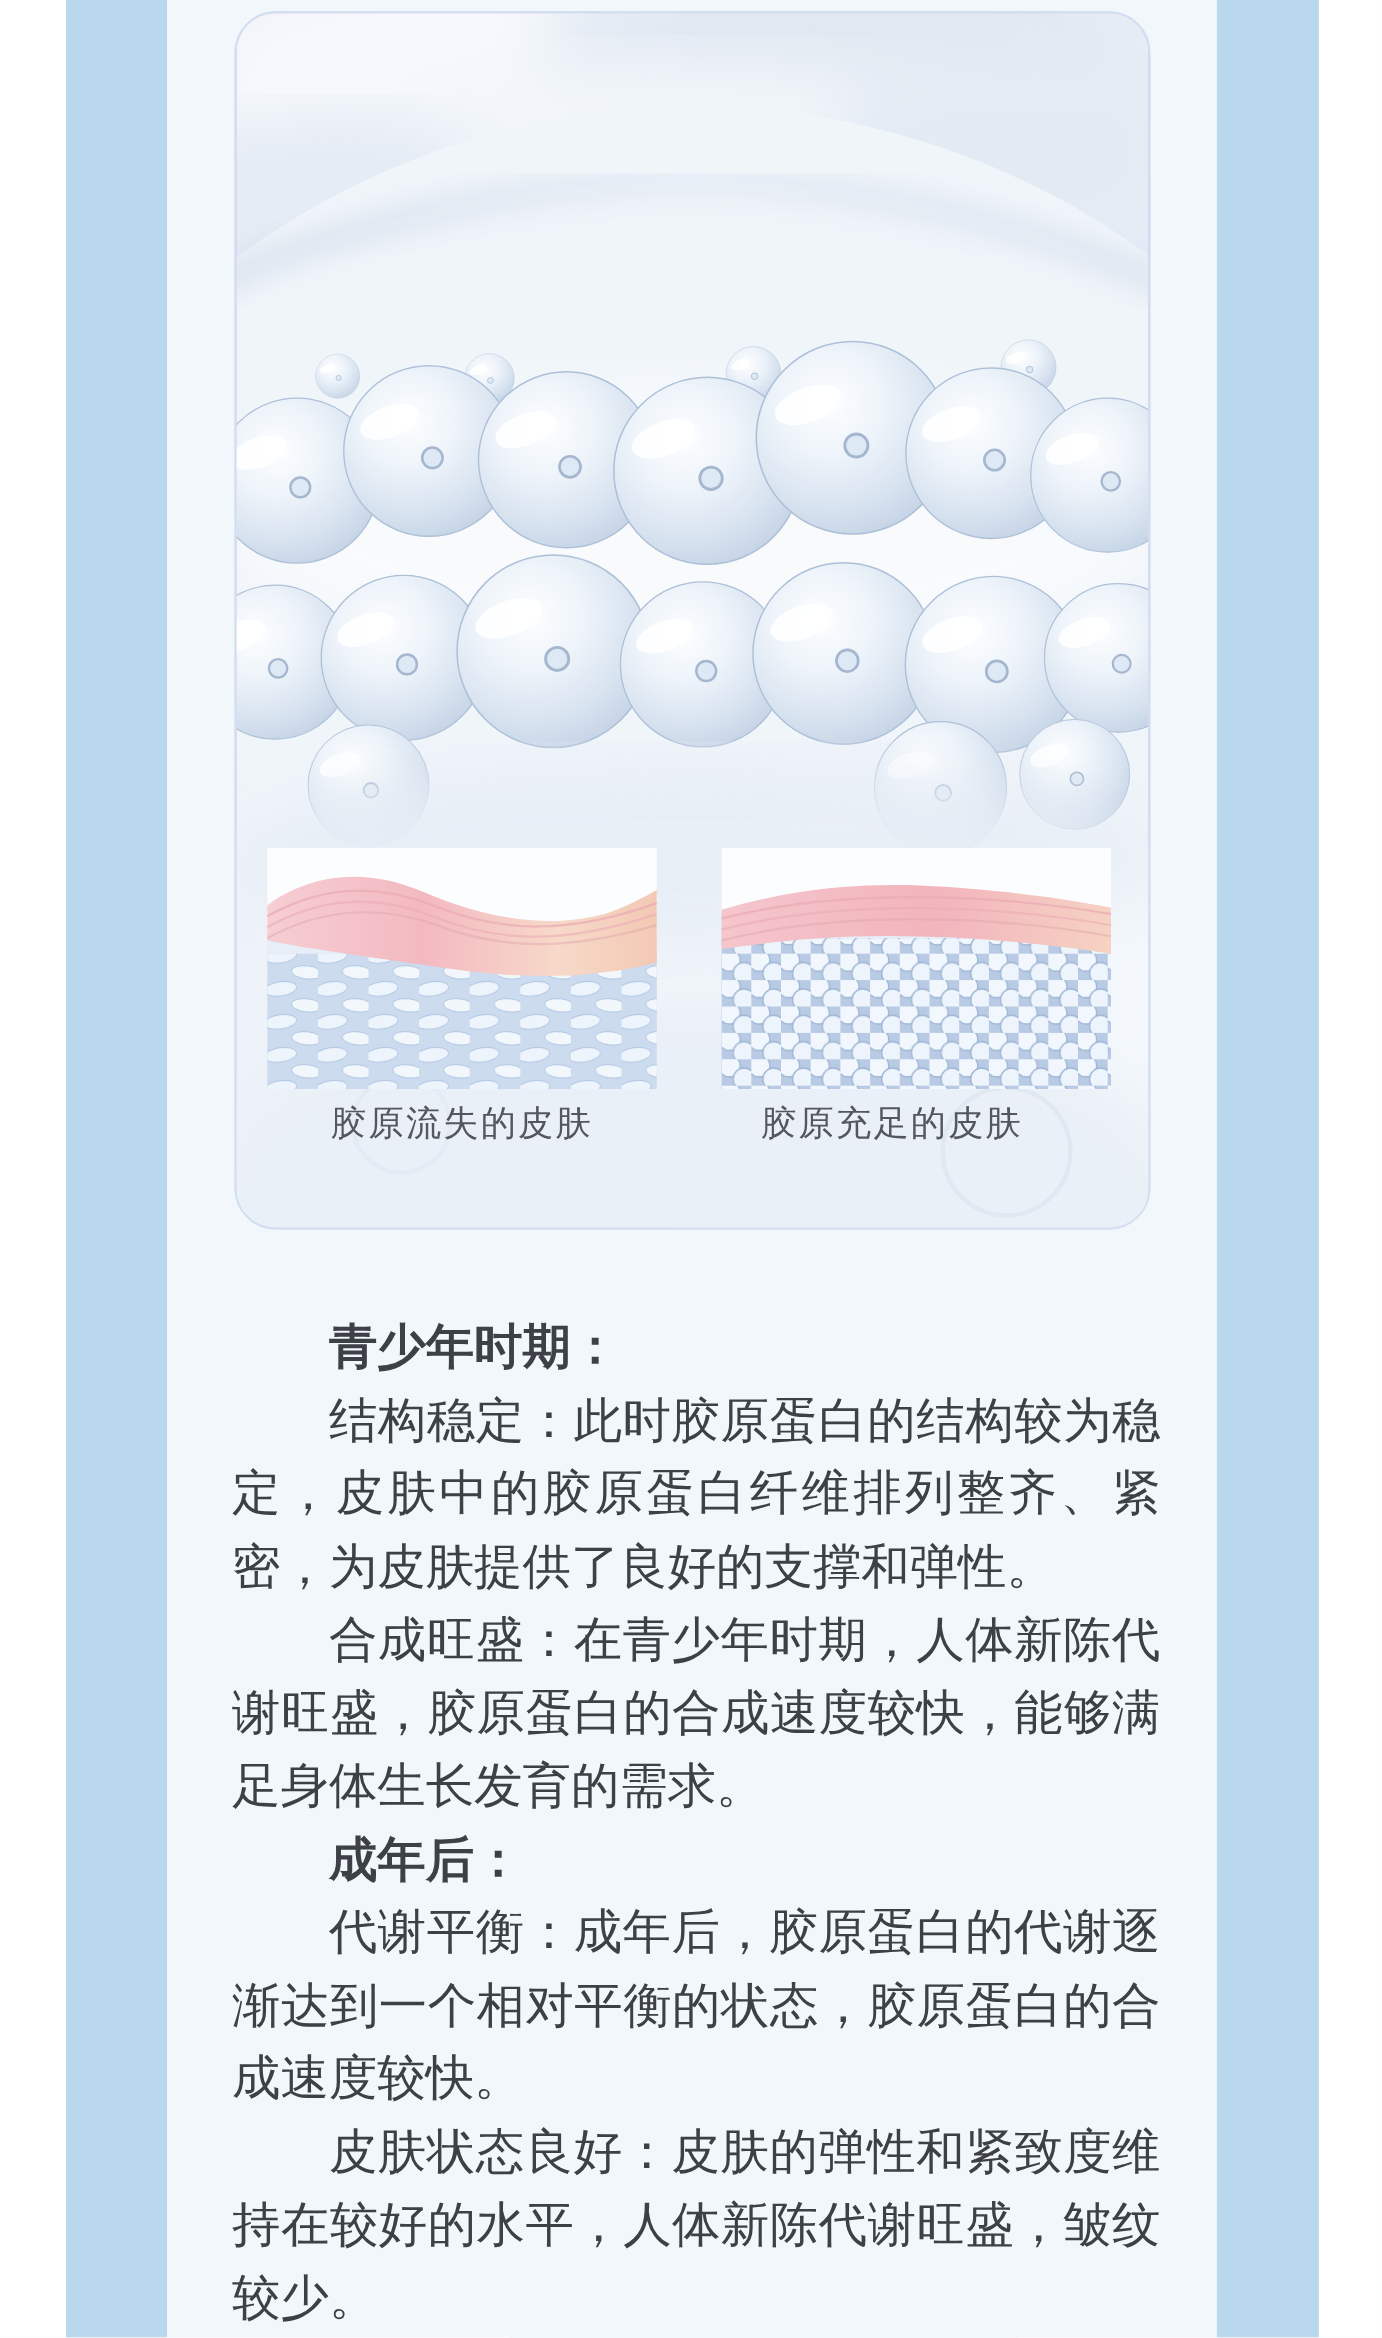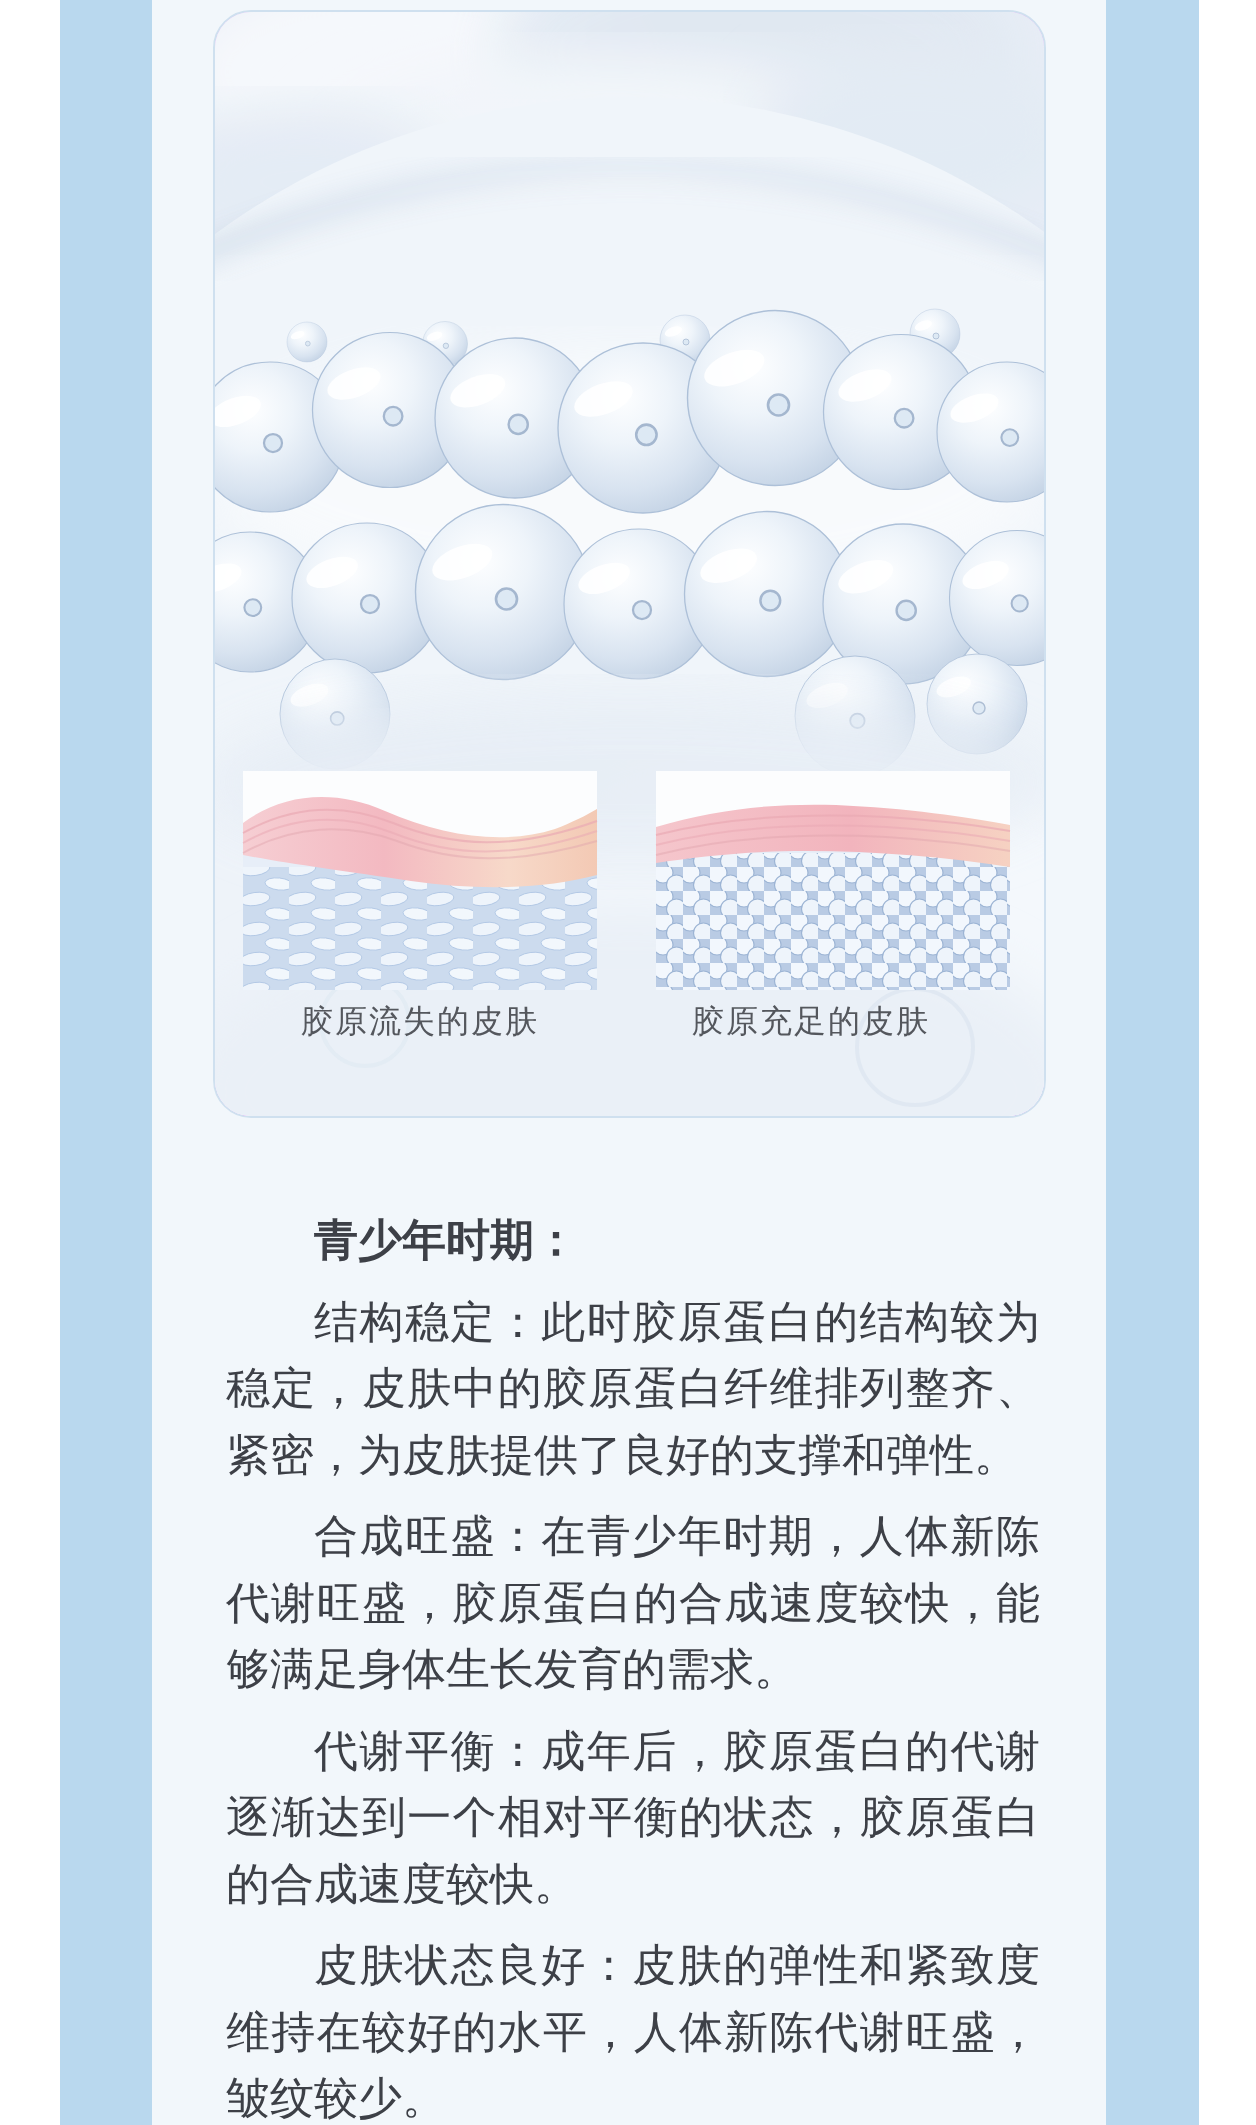--- a/index.html
+++ b/index.html
@@ -12,21 +12,21 @@
   .content{position:absolute;left:152px;top:0;width:954px;height:2125px;}
   .hero-card{position:absolute;left:61px;top:10px;width:833px;height:1108px;
              border-radius:38px;overflow:hidden;border:2px solid #cfe0ef;
              box-sizing:border-box;background:#f0abfc;}
   .hero-card svg{position:absolute;left:0;top:0;width:829px;height:1104px;}
   .caption{position:absolute;width:354px;text-align:center;font-size:32px;
            color:#54575d;letter-spacing:2px;}
   .cap-left{left:28px;top:988px;}
   .cap-right{left:419px;top:988px;}
   .article{position:absolute;left:59px;top:1192px;width:844px;color:#3d4047;}
-  .article p{margin:15px;font-size:44px;line-height:66.5px;text-indent:2em;
+  .article p{margin:0;font-size:44px;line-height:66.5px;text-indent:2em;
              text-align:justify;letter-spacing:0;}
   .article p.h{font-weight:700;}
 </style>
 </head>
 <body>
 
 <div class="page">
   <div class="stripe left" style="background: rgb(185, 216, 238);"></div>
   <div class="stripe right" style="background: rgb(185, 216, 238);"></div>
 
@@ -161,18 +161,19 @@
       </svg>
 
       <div class="caption cap-left">胶原流失的皮肤</div>
       <div class="caption cap-right">胶原充足的皮肤</div>
     </div>
 
     <div class="article" style="color: rgb(61, 64, 71);">
       <p class="h">青少年时期：</p>
       <p>结构稳定：此时胶原蛋白的结构较为稳定，皮肤中的胶原蛋白纤维排列整齐、紧密，为皮肤提供了良好的支撑和弹性。</p>
       <p>合成旺盛：在青少年时期，人体新陈代谢旺盛，胶原蛋白的合成速度较快，能够满足身体生长发育的需求。</p>
+      <p class="h">成年后：</p>
       <p>代谢平衡：成年后，胶原蛋白的代谢逐渐达到一个相对平衡的状态，胶原蛋白的合成速度较快。</p>
       <p>皮肤状态良好：皮肤的弹性和紧致度维持在较好的水平，人体新陈代谢旺盛，皱纹较少。</p>
     </div>
 
   </div>
 </div>
 
 </body></html>

